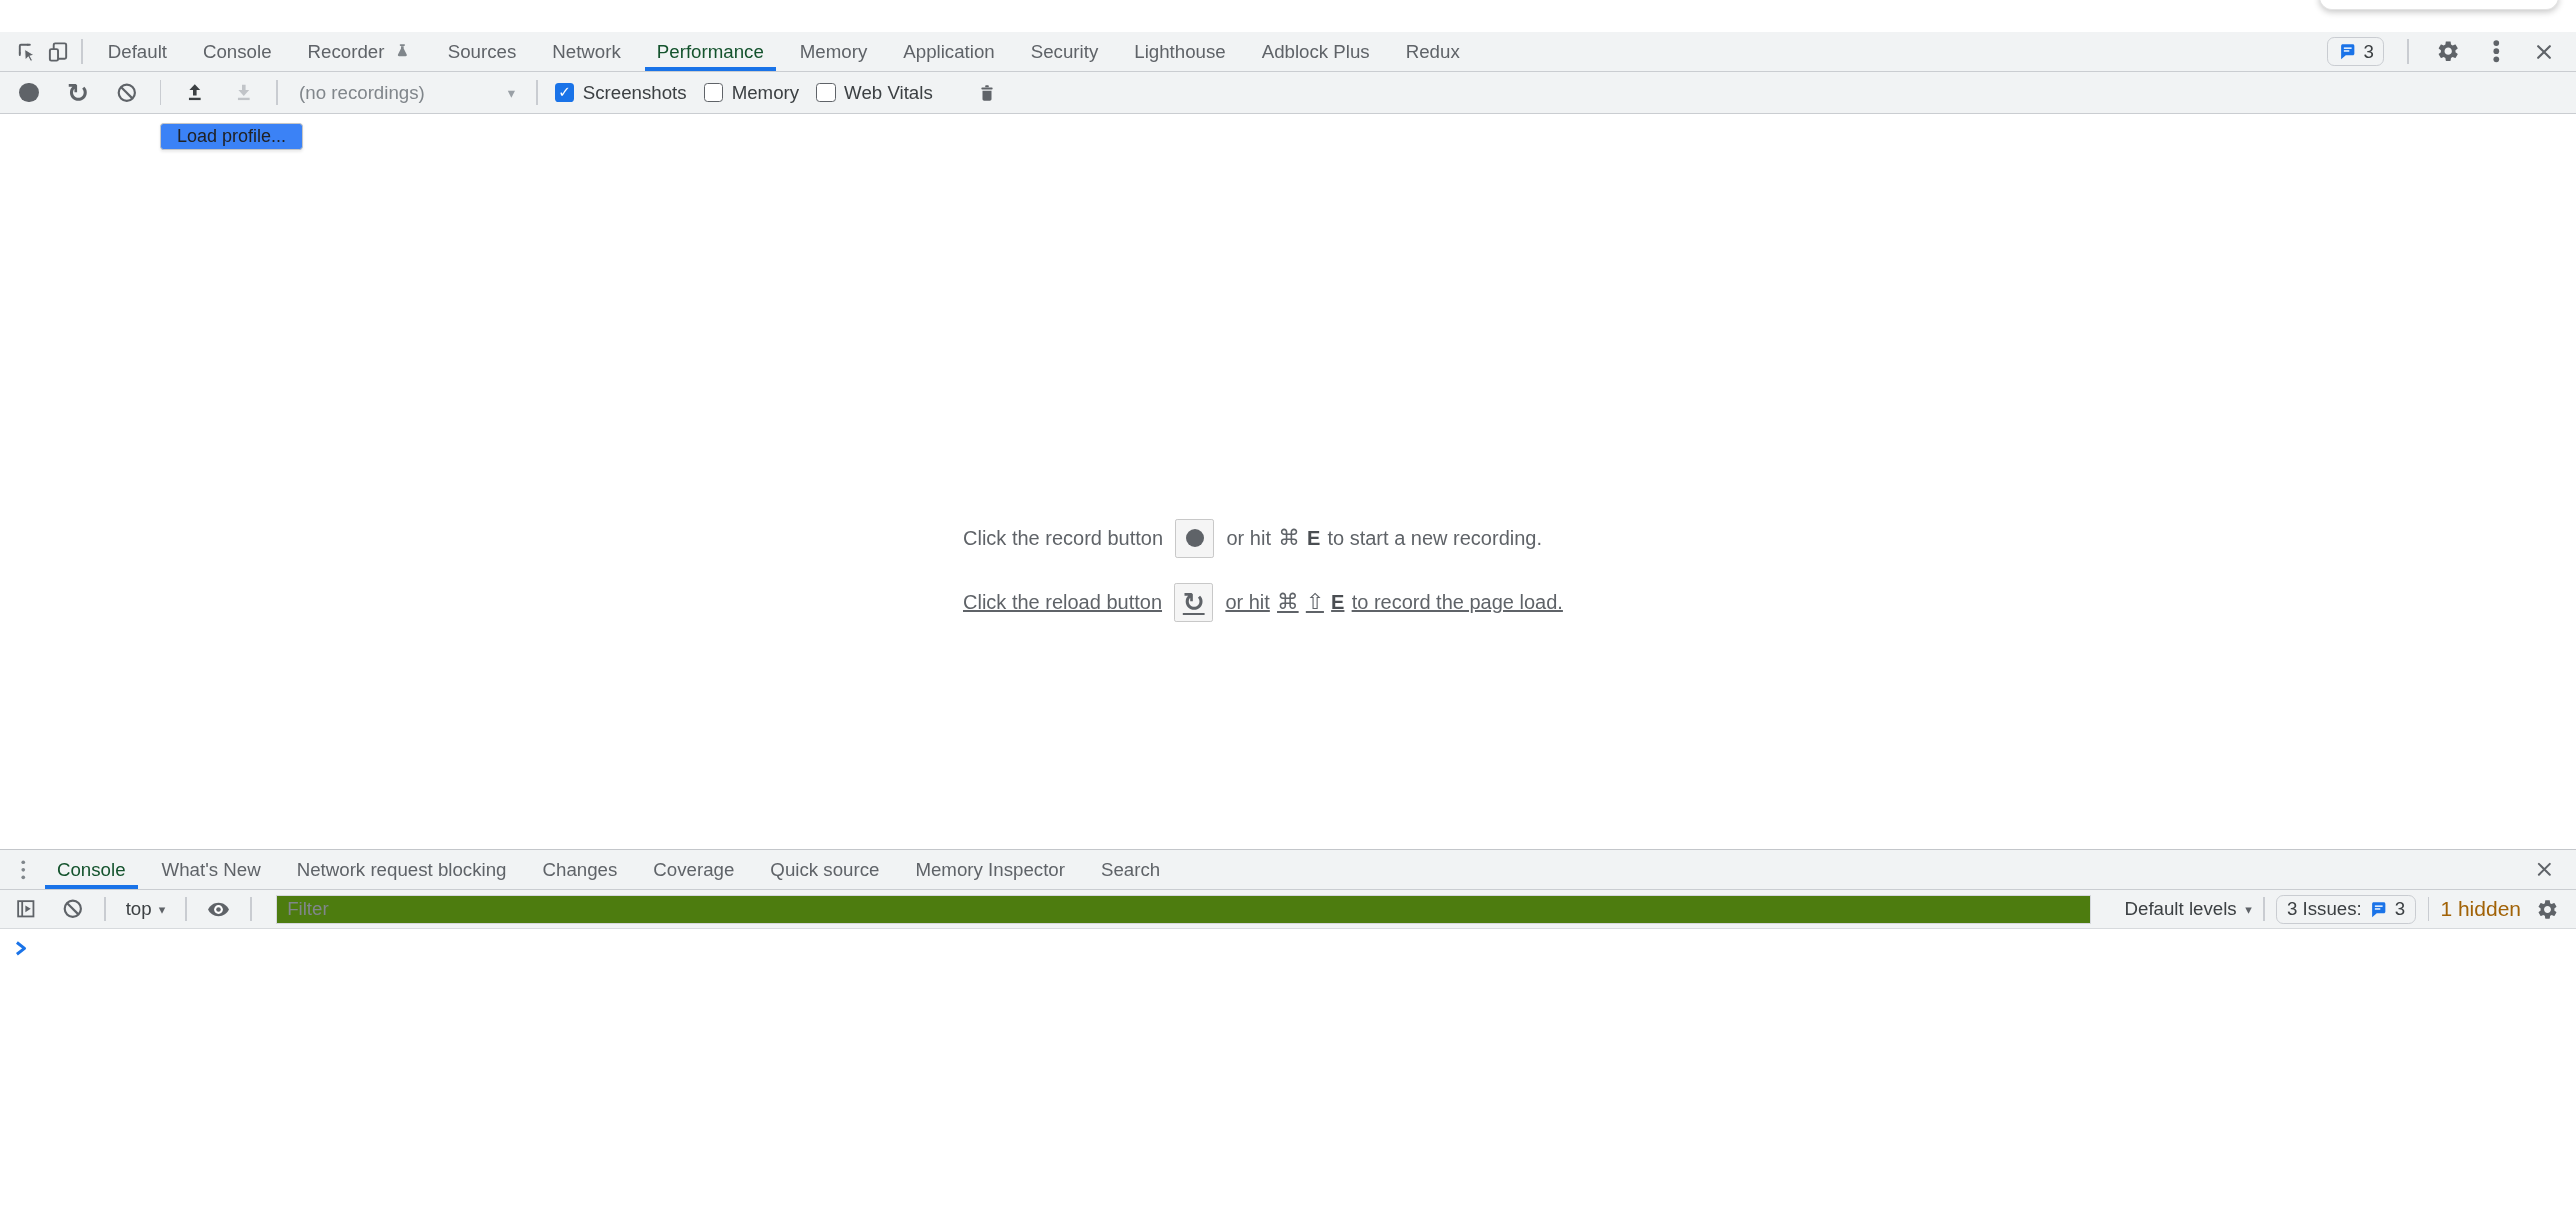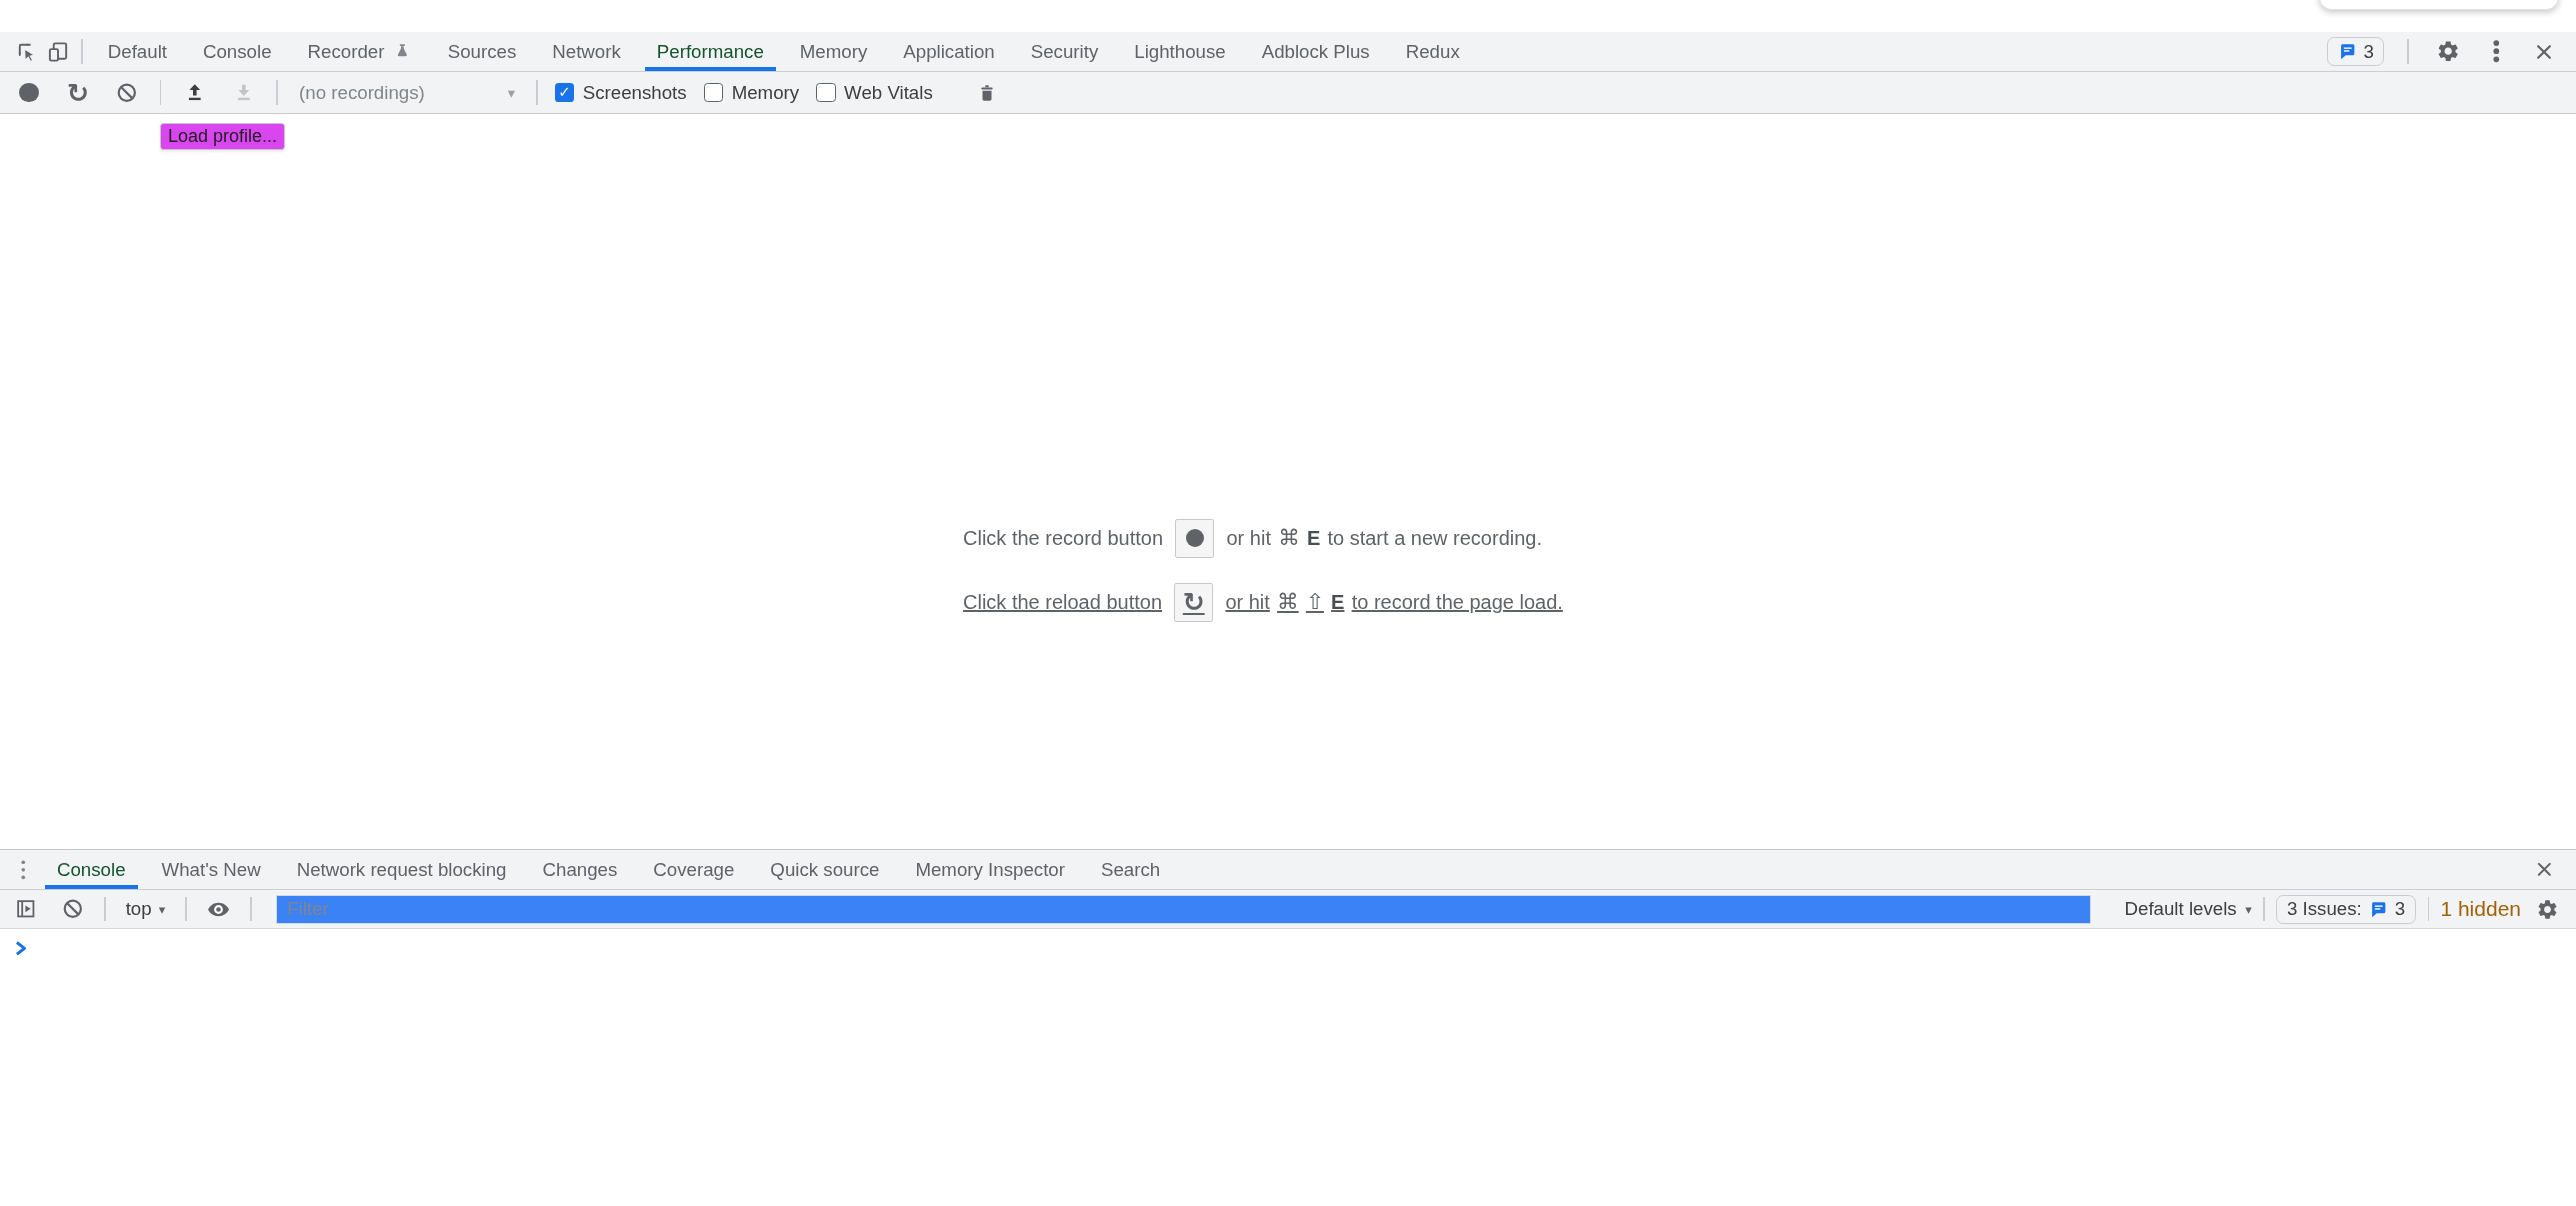--- a/index.html
+++ b/index.html
@@ -40,22 +40,22 @@
   .chk-group { display:flex; align-items:center; gap:8.6px; cursor:pointer; }
   .chk { width:19.4px; height:19.4px; border-radius:3.6px; flex:0 0 auto; display:flex; align-items:center; justify-content:center; }
   .chk.checked { background:#1a73e8; color:#fff; font-size:15px; font-weight:bold; }
   .chk.unchecked { background:#fff; border:1.4px solid #5f6368; }
   .chk-label { font-size:18.7px; color:#3c4043; }
   .gap30 { width:4.3px; }
 
   
   .tooltip {
     position:absolute; left:160px; top:123px; height:27px;
-    display:flex; align-items:center; padding:0 7px;
-    background:#d946ef; border:0.7px solid #c6c6c6; border-radius:3.6px;
+    display:flex; align-items:center; padding:0 16px;
+    background:#3b82f6; border:0.7px solid #c6c6c6; border-radius:3.6px;
     font-size:18px; color:#202124; box-shadow:0 1.4px 2.9px rgba(0,0,0,0.08);
     z-index:5;
   }
 
   
   .main-area { position:absolute; left:0; right:0; top:115px; bottom:357px; background:#fff; }
   .empty-state { position:absolute; left:963px; top:403px; color:#5f6368; font-size:20px; }
   .es-row { display:flex; align-items:center; gap:7.2px; height:40px; white-space:nowrap; }
   .es-row + .es-row { margin-top:24px;text-decoration:underline; }
   .inline-btn { width:39px; height:39px; margin:0 5px; background:#f5f5f5; border:1.4px solid #c8c8c8; border-radius:2.2px; display:flex; align-items:center; justify-content:center; cursor:pointer; }
@@ -72,21 +72,21 @@
   .drawer-tabbar .dots-v { margin:0 8.6px 0 16px; }
   .drawer-tabbar .tab { font-size:18.7px; }
   .drawer-tabbar .tab.selected::after { height:4.3px; }
   .drawer-close { margin-left:auto; margin-right:16px; }
 
   
   .console-toolbar { height:39px; border-bottom:1.4px solid #d7dadd; padding-left:10px; gap:14.4px; }
   .console-toolbar .vdiv { height:24.4px; margin:0 1.4px; }
   .ctx-select { display:flex; align-items:center; gap:7.2px; font-size:18.7px; color:#3c4043; cursor:pointer; padding:0 4.3px; }
   .ctx-select .arrow { font-size:13px; color:#5f6368; }
-  .filter-input { flex:1; height:29px; margin:0 18.7px 0 8.6px; border:1.4px solid #d5d8dc; background:#3b82f6; font-size:18.7px; color:#202124; padding:0 10px; outline:none; font-family:inherit; }
+  .filter-input { flex:1; height:29px; margin:0 18.7px 0 8.6px; border:1.4px solid #d5d8dc; background:#4d7c0f; font-size:18.7px; color:#202124; padding:0 10px; outline:none; font-family:inherit; }
   .filter-input::placeholder { color:#80868b; }
   .console-right { display:flex; align-items:center; gap:10px; padding-right:13px; }
   .levels { display:flex; align-items:center; gap:8.6px; font-size:18.7px; color:#3c4043; cursor:pointer; white-space:nowrap; }
   .levels .arrow { font-size:13px; color:#5f6368; }
   .issues-pill { display:flex; align-items:center; gap:7.2px; height:29px; padding:0 10px; border:1.4px solid #c9ccd1; border-radius:7.2px; cursor:pointer; white-space:nowrap; }
   .issues-pill .lbl { font-size:18.7px; color:#3c4043; }
   .hidden-lbl { font-size:21px; color:#a16207; white-space:nowrap; }
 
   
   .console-content { position:relative; height:277px; background:#fff; }

